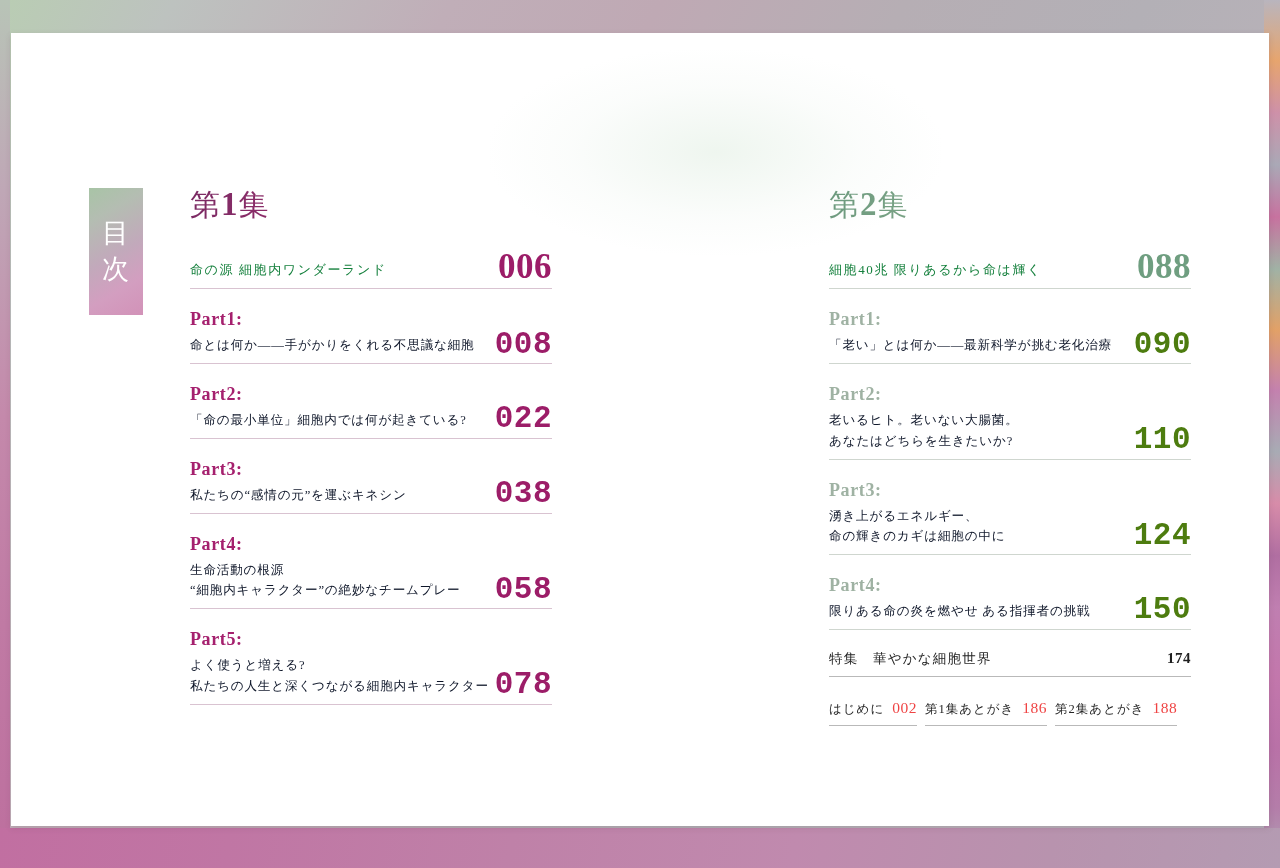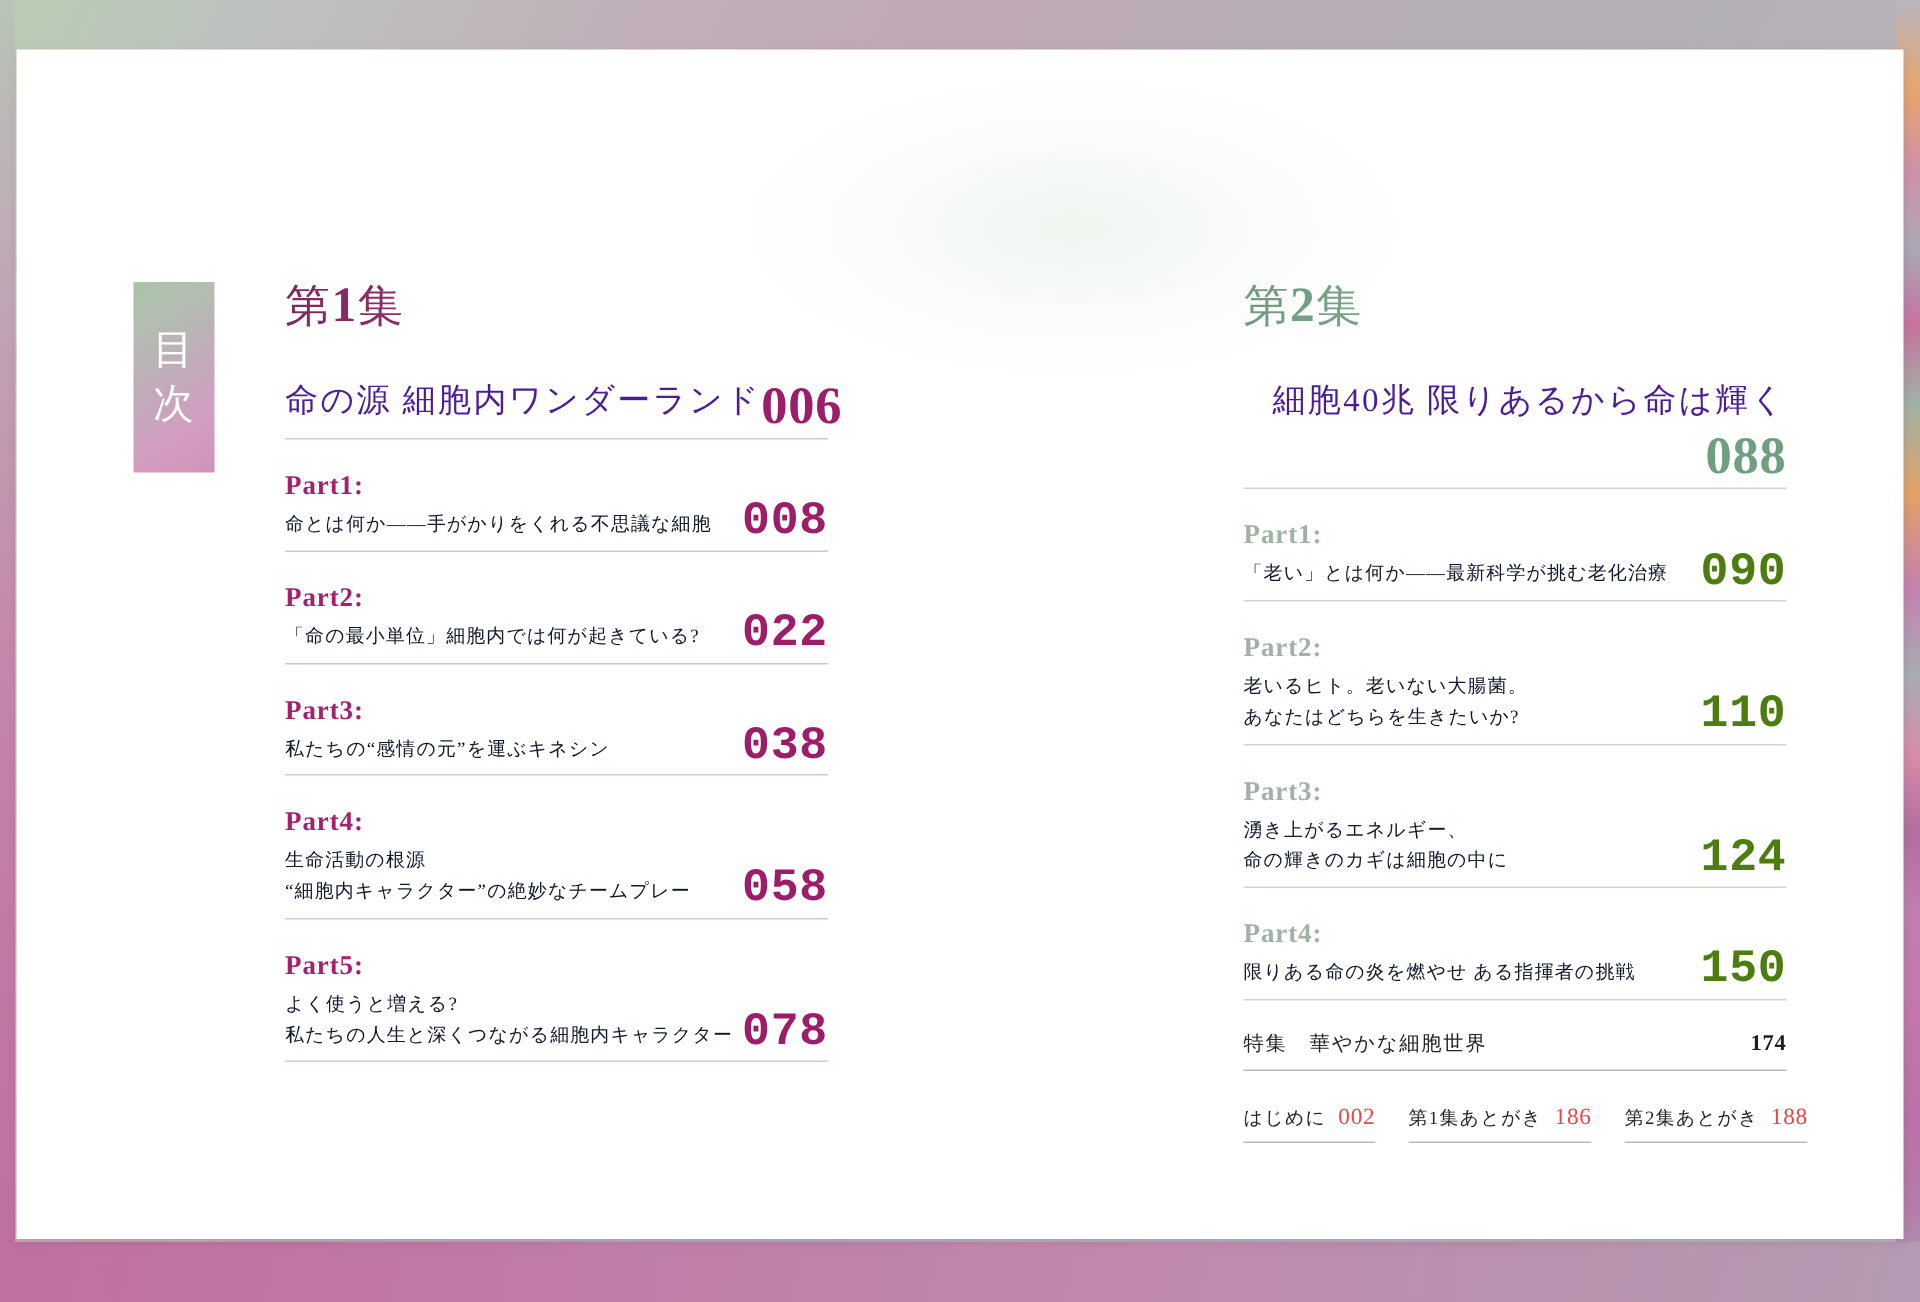--- a/index.html
+++ b/index.html
@@ -187,29 +187,29 @@
   }
 
   
   .entry {
     display: flex;
     align-items: flex-end;
     justify-content: space-between;
     border-bottom: 1px solid #d9c3d1;
     padding-bottom: 5px;
   }
-  #col-right .entry { border-bottom-color: #cfd6cf; flex-direction: column; }
+  #col-right .entry { border-bottom-color: #cfd6cf; }
 
   .entry-main {
     padding-bottom: 4px;
   }
 
   .entry-title {
-    font-size: 22px;
-    color: #4c1d95;
+    font-size: 13px;
+    color: #15803d;
     letter-spacing: 1.6px;
     white-space: nowrap;
     line-height: 1.5;
   }
 
   .entry-page {
     font-size: 35px;
     font-weight: 700;
     letter-spacing: 0.5px;
     line-height: 0.95;
@@ -279,21 +279,21 @@
   .feature-page {
     font-size: 15px;
     font-weight: 700;
     color: #1f1f1f;
     letter-spacing: 0.5px;
   }
 
   
   .footer-row {
     display: flex;
-    gap: 22px;
+    gap: 8px;
   }
   .footer-item {
     display: flex;
     align-items: baseline;
     gap: 8px;
     border-bottom: 1px solid #b9b9b9;
     padding-bottom: 7px;
     white-space: nowrap;
   }
   .footer-label {

